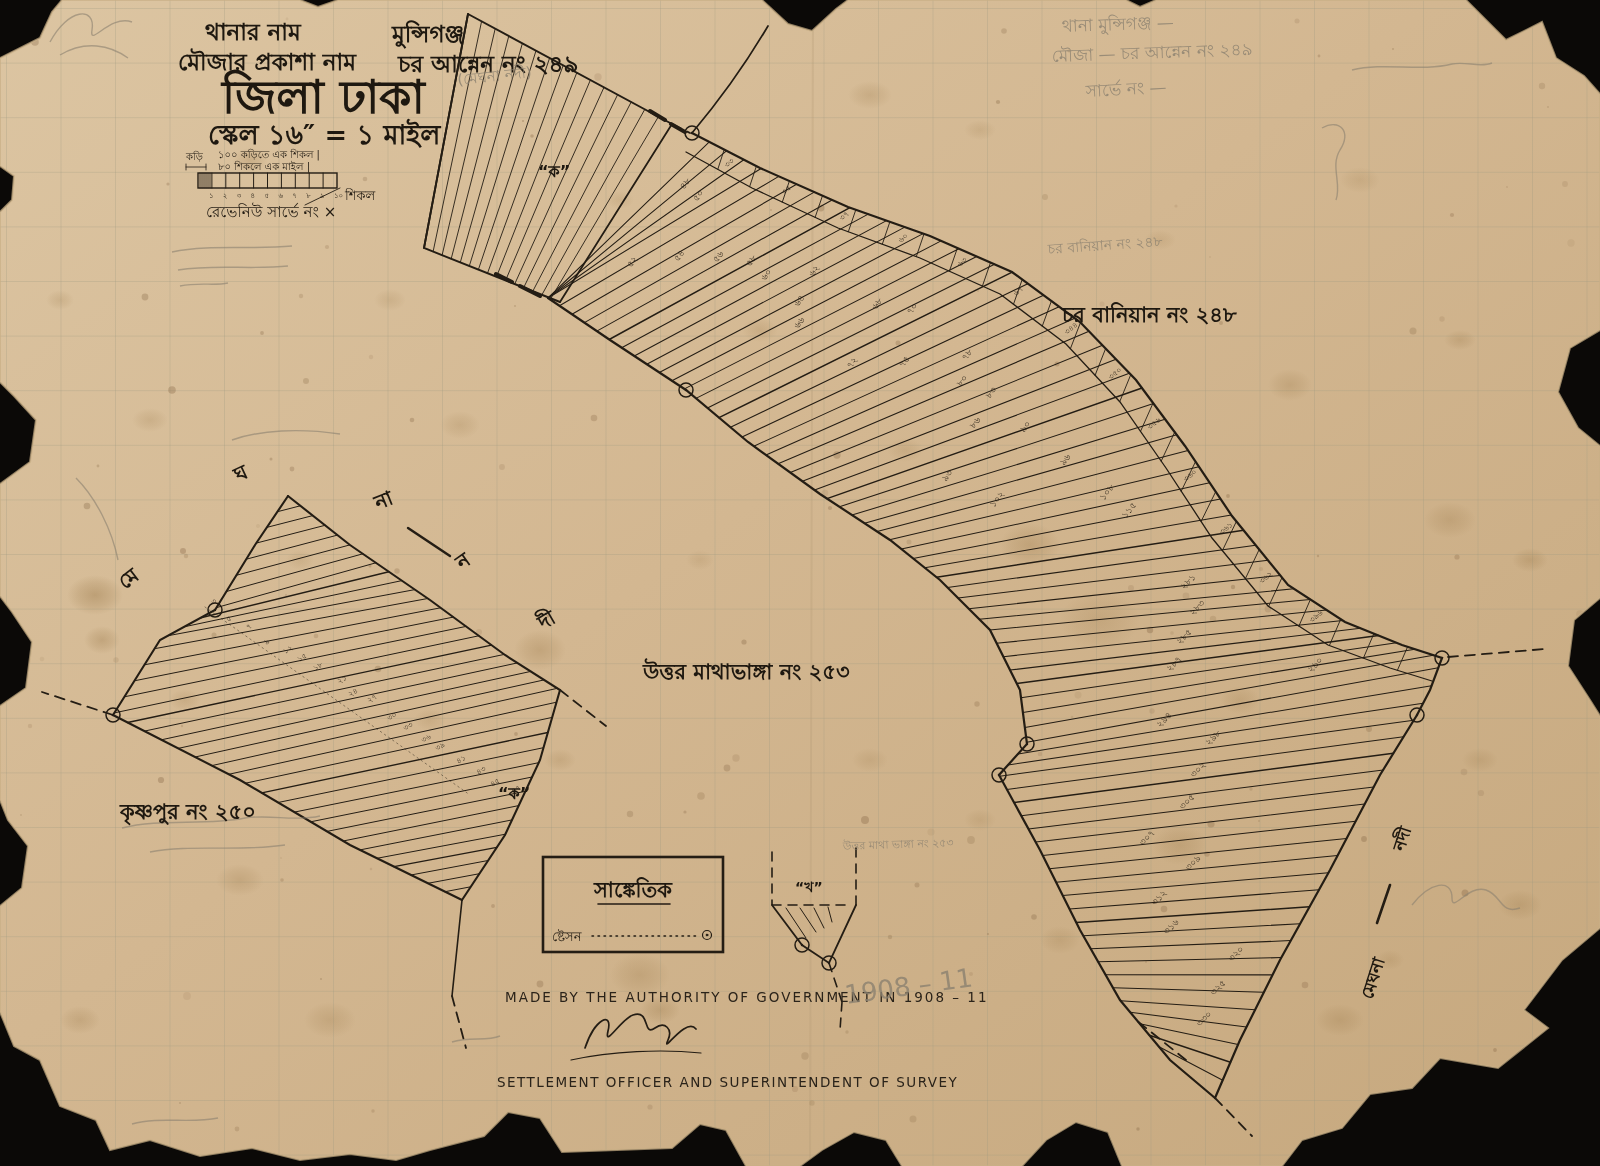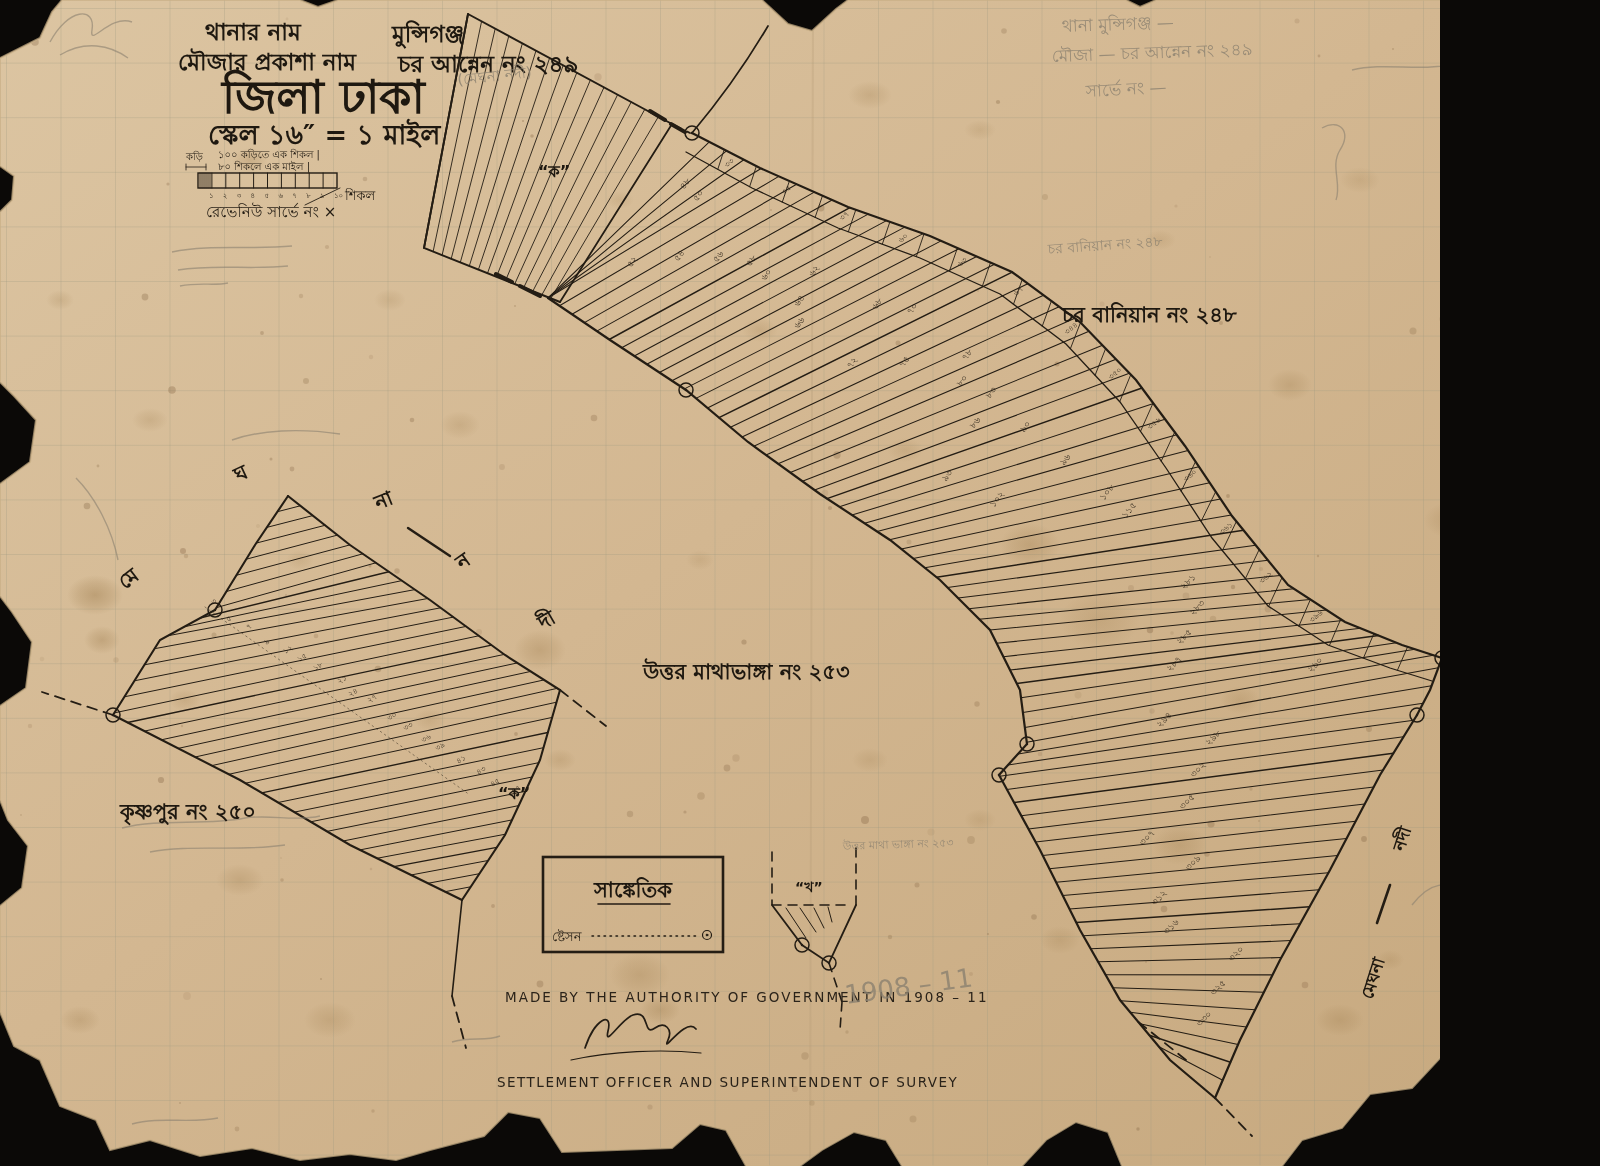--- a/index.html
+++ b/index.html
@@ -1,16 +1,16 @@
 <!DOCTYPE html>
 <html><head>
 <meta charset="utf-8">
 <style>
   html,body{margin:0;padding:0;background:#0b0907;}
-  .stage{position:relative;width:1440px;height:1166px;overflow:hidden;background:#1d4ed8;
+  .stage{position:relative;width:1600px;height:1166px;overflow:hidden;background:#1d4ed8;
          font-family:"DejaVu Sans",sans-serif;}
   svg text{font-family:"DejaVu Sans",sans-serif;}
   .ink{fill:#241d14;}
   .ink-b{fill:#1e1810;font-weight:bold;}
   .pencil{fill:#8b8170;opacity:.8;}
   .eng{letter-spacing:2px;fill:#2a231a;}
   .eng2{letter-spacing:1.5px;fill:#2a231a;}
 </style>
 </head>
 <body>

